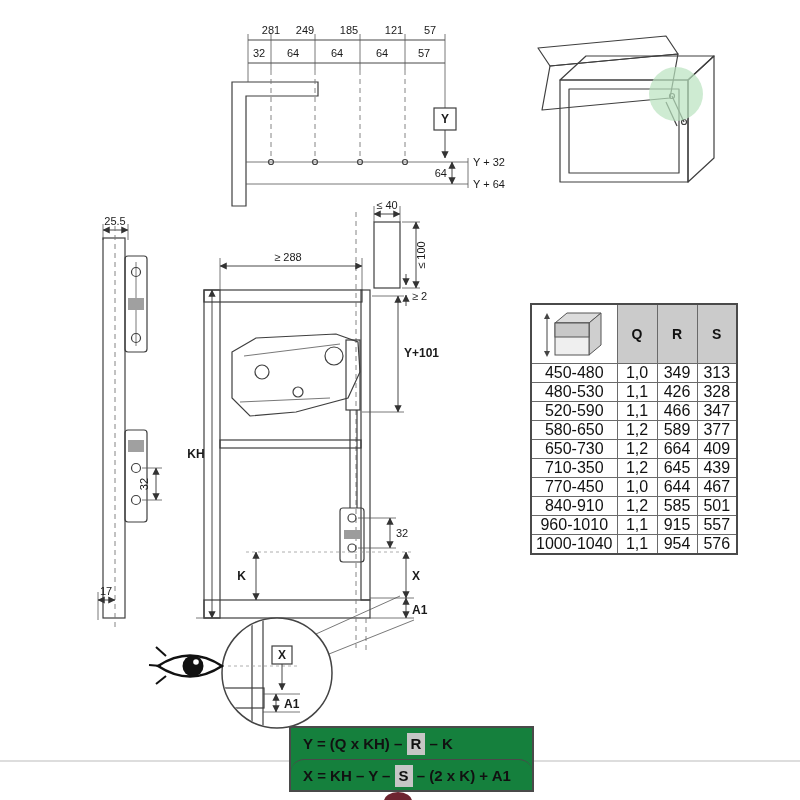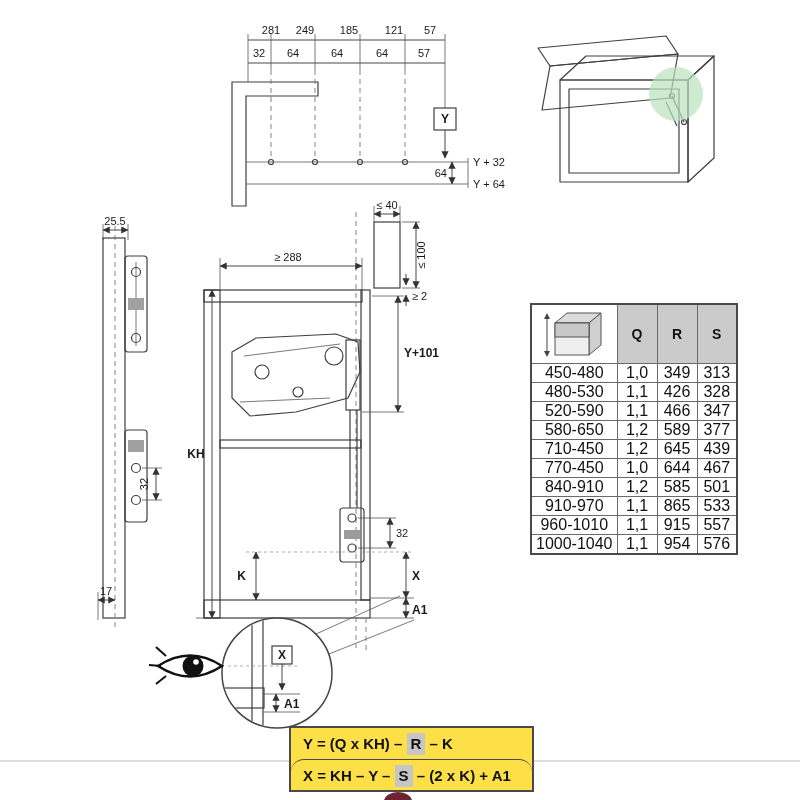--- a/index.html
+++ b/index.html
@@ -19,21 +19,21 @@
 
   #tableWrap { position:absolute; left:530px; top:303px; }
   #dimTable { border-collapse:collapse; border:2px solid #4a4a4a; background:#fff; }
   #dimTable td, #dimTable th { border:1px solid #6a6a6a; font-size:16px; color:#111;
        text-align:center; padding:0 4px; height:16px; font-weight:normal; }
   #dimTable th.colhead { background:#cbcbcb; font-size:14px; font-weight:bold; width:40px; }
   #dimTable th.iconcell { width:86px; height:54px; background:#fff; padding:2px; }
   #dimTable td.range { width:86px; }
 
   #formulaBox { position:absolute; left:289px; top:726px; width:245px;
-       border:2px solid #4a4a4a; background:#fde047; }
+       border:2px solid #4a4a4a; background:#15803d; }
   .frow { height:31px; line-height:31px; padding-left:12px; font-size:15px;
           font-weight:bold; color:#111; white-space:pre; }
   .frow + .frow { border-top:1.5px solid #4a4a4a;border-radius:13px; }
   .hl { background:#c6c6c6; padding:0 4px; display:inline-block; line-height:22px; }
 </style>
 </head>
 <body>
 
 <svg id="drawing" width="800" height="800" viewBox="0 0 800 800">
   <defs>
@@ -266,48 +266,48 @@
           <td>347</td>
         </tr>
 
         <tr>
           <td class="range">580-650</td>
           <td>1,2</td>
           <td>589</td>
           <td>377</td>
         </tr>
 
-
-        <tr>
-          <td class="range">710-450</td>
+        <tr>
+          <td class="range">650-730</td>
+          <td>1,2</td>
+          <td>664</td>
+          <td>409</td>
+        </tr>
+
+        <tr>
+          <td class="range">710-350</td>
           <td>1,2</td>
           <td>645</td>
           <td>439</td>
         </tr>
 
         <tr>
           <td class="range">770-450</td>
           <td>1,0</td>
           <td>644</td>
           <td>467</td>
         </tr>
 
         <tr>
           <td class="range">840-910</td>
           <td>1,2</td>
           <td>585</td>
           <td>501</td>
         </tr>
 
-        <tr>
-          <td class="range">910-970</td>
-          <td>1,1</td>
-          <td>865</td>
-          <td>533</td>
-        </tr>
 
         <tr>
           <td class="range">960-1010</td>
           <td>1,1</td>
           <td>915</td>
           <td>557</td>
         </tr>
 
         <tr>
           <td class="range">1000-1040</td>

